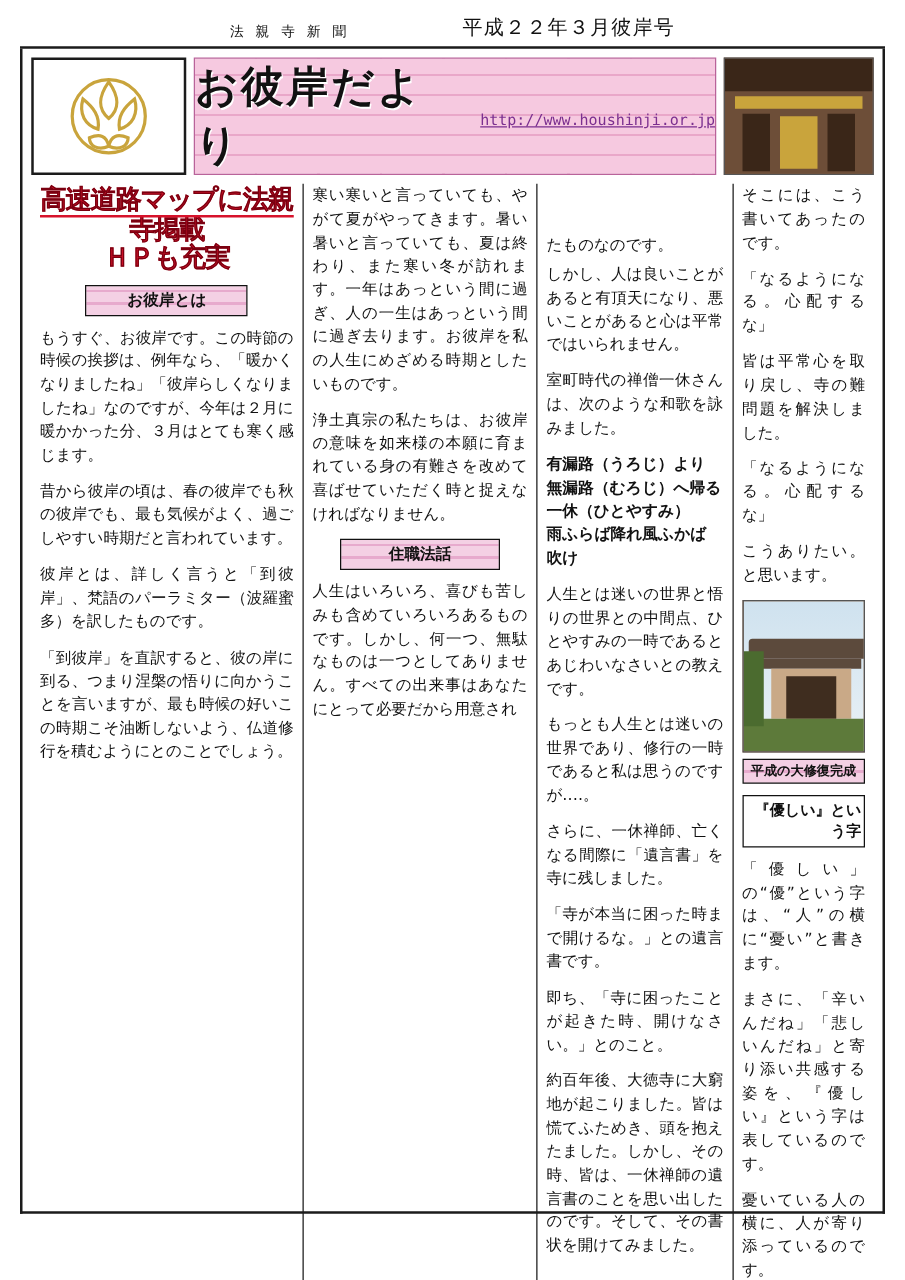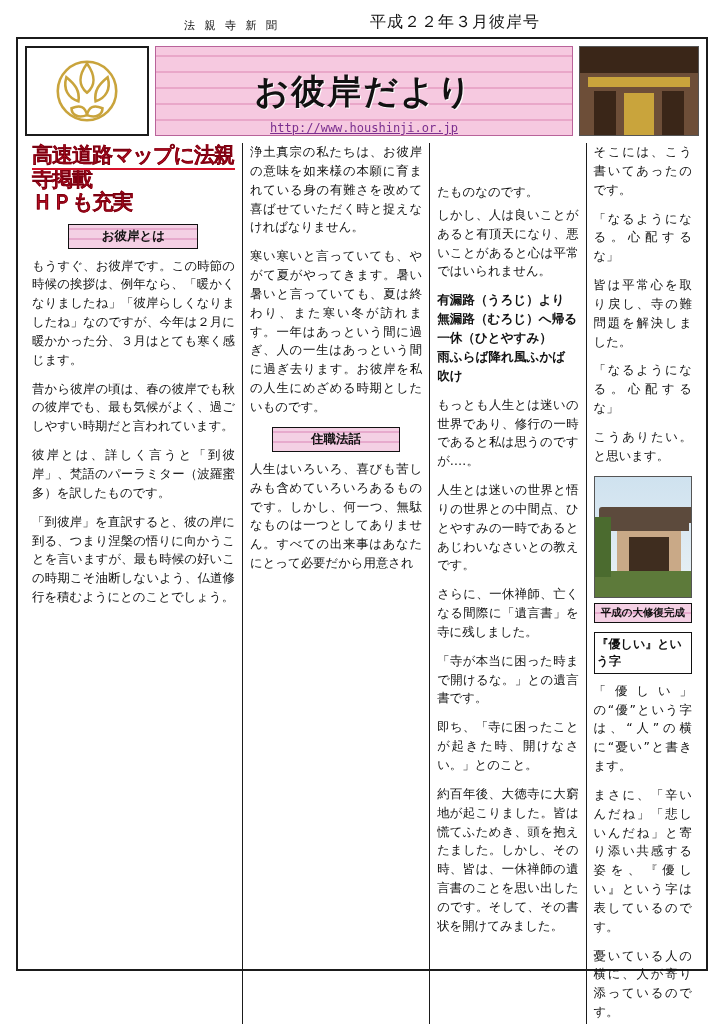--- a/index.html
+++ b/index.html
@@ -10,48 +10,48 @@
   .topline .t-right{font-size:16px;letter-spacing:1px;}
   .rule{border-top:2px solid #1b1b1b;}
   .frame{border:2px solid #1b1b1b;border-top:none;height:932px;box-sizing:border-box;padding:7px;display:flex;flex-direction:column;}
   
   .header{display:flex;gap:6px;height:100px;}
   .crest{width:120px;border:2px solid #1b1b1b;display:flex;align-items:center;justify-content:center;background:#fff;}
   .crest svg{display:block;}
   .title-box{flex:1;border:1px solid #b9639a;background:
       repeating-linear-gradient(0deg,#f6c9e0 0 14px,#e9a7c9 14px 16px),
       repeating-linear-gradient(90deg,#00000000 0 48px,#d98fbb 48px 50px);
-      position:relative;display:flex;flex-direction:column;align-items:center;justify-content:flex-end;}
+      position:relative;display:flex;flex-direction:row;align-items:center;justify-content:flex-start;gap:21px;}
   .title-box .maintitle{font-family:"DejaVu Serif",serif;font-weight:bold;font-size:34px;letter-spacing:2px;color:#111;text-shadow:1px 1px 0 #fff;}
   .title-box .url{font-family:"DejaVu Sans Mono",monospace;font-size:12px;color:#7b2f8f;text-decoration:underline;margin-top:6px;}
   .photo-top{width:118px;border:1px solid #555;overflow:hidden;position:relative;background:#7a5a46;}
   
   .cols{display:flex;flex:1;margin-top:7px;}
   .col{padding:0 7px;}
   .col.c1{width:33%;}
   .col.c2{width:28%;border-left:1px solid #1b1b1b;border-right:1px solid #1b1b1b;}
   .col.c3{width:23%;border-right:1px solid #1b1b1b;}
   .col.c4{width:16%;}
   
-  .headline{font-family:"DejaVu Serif",serif;font-weight:bold;color:#d7122b;font-size:21px;line-height:1.12;letter-spacing:-1px;-webkit-text-stroke:0.3px #7a0010;}
+  .headline{font-family:"DejaVu Serif",serif;font-weight:bold;color:#d7122b;font-size:21px;line-height:1.12;text-align:center;letter-spacing:-1px;-webkit-text-stroke:0.3px #7a0010;}
   .headline .l1{display:block;}
   .headline .l2{display:block;}
   .strike{position:relative;}
   .strike:after{content:"";position:absolute;left:0;right:0;top:54%;height:2px;background:#d7122b;}
   
   .seclabel{margin:10px auto 8px;border:1px solid #111;background:
     repeating-linear-gradient(0deg,#f4d0e4 0 8px,#e7aacd 8px 10px);
     text-align:center;font-size:12.5px;font-weight:bold;padding:3px 4px;font-family:"DejaVu Serif",serif;}
   p.body{font-size:12.4px;line-height:1.52;margin:0 0 10px;text-align:justify;font-family:"DejaVu Sans",sans-serif;}
   p.body.tight{margin-bottom:4px;margin-top:40px;}
   .poem{font-size:12.6px;line-height:1.5;font-weight:bold;margin:0 0 10px;}
   
   .photo2{margin-top:8px;border:1px solid #555;height:120px;background:#8a6b52;position:relative;overflow:hidden;}
   .caption{margin-top:5px;border:1px solid #111;background:repeating-linear-gradient(0deg,#f4d0e4 0 8px,#e7aacd 8px 10px);text-align:center;font-size:10.5px;font-weight:bold;padding:2px 2px;}
-  .caption2{margin-top:9px;border:1px solid #111;text-align:left;font-size:12px;font-weight:bold;padding:3px 2px;background:#fff;}
+  .caption2{margin-top:9px;border:1px solid #111;text-align:right;font-size:12px;font-weight:bold;padding:3px 2px;background:#fff;}
   .sky{position:absolute;inset:0;background:linear-gradient(#cfe2ef,#eaf1f5);}
   .roof{position:absolute;background:#5c4a3c;}
   .wall{position:absolute;background:#c9a987;}
   .green{position:absolute;background:#5d7a3a;}
   .hall-bg{position:absolute;inset:0;background:#6d4e38;}
   .hall-dark{position:absolute;background:#3a2618;}
   .gold{position:absolute;background:#c9a43c;}
 </style>
 </head>
 <body>
@@ -103,36 +103,37 @@
           <span class="l2">ＨＰも充実</span>
         </div>
         <div class="seclabel" style="width:120px">お彼岸とは</div>
         <p class="body">もうすぐ、お彼岸です。この時節の時候の挨拶は、例年なら、「暖かくなりましたね」「彼岸らしくなりましたね」なのですが、今年は２月に暖かかった分、３月はとても寒く感じます。</p>
         <p class="body">昔から彼岸の頃は、春の彼岸でも秋の彼岸でも、最も気候がよく、過ごしやすい時期だと言われています。</p>
         <p class="body">彼岸とは、詳しく言うと「到彼岸」、梵語のパーラミター（波羅蜜多）を訳したものです。</p>
         <p class="body">「到彼岸」を直訳すると、彼の岸に到る、つまり涅槃の悟りに向かうことを言いますが、最も時候の好いこの時期こそ油断しないよう、仏道修行を積むようにとのことでしょう。</p>
       </div>
 
       <div class="col c2">
+        <p class="body">寒い寒いと言っていても、やがて夏がやってきます。暑い暑いと言っていても、夏は終わり、また寒い冬が訪れます。一年はあっという間に過ぎ、人の一生はあっという間に過ぎ去ります。お彼岸を私の人生にめざめる時期としたいものです。</p>
         <p class="body">浄土真宗の私たちは、お彼岸の意味を如来様の本願に育まれている身の有難さを改めて喜ばせていただく時と捉えなければなりません。</p>
-        <p class="body">寒い寒いと言っていても、やがて夏がやってきます。暑い暑いと言っていても、夏は終わり、また寒い冬が訪れます。一年はあっという間に過ぎ、人の一生はあっという間に過ぎ去ります。お彼岸を私の人生にめざめる時期としたいものです。</p>
         <div class="seclabel" style="width:118px">住職法話</div>
         <p class="body">人生はいろいろ、喜びも苦しみも含めていろいろあるものです。しかし、何一つ、無駄なものは一つとしてありません。すべての出来事はあなたにとって必要だから用意され</p>
       </div>
 
       <div class="col c3">
         <p class="body tight">たものなのです。</p>
         <p class="body">しかし、人は良いことがあると有頂天になり、悪いことがあると心は平常ではいられません。</p>
+        <p class="body">室町時代の禅僧一休さんは、次のような和歌を詠みました。</p>
         <p class="poem" style="white-space:pre-line">有漏路（うろじ）より
 無漏路（むろじ）へ帰る
 一休（ひとやすみ）
 雨ふらば降れ風ふかば
 吹け</p>
+        <p class="body">人生とは迷いの世界と悟りの世界との中間点、ひとやすみの一時であるとあじわいなさいとの教えです。</p>
         <p class="body">もっとも人生とは迷いの世界であり、修行の一時であると私は思うのですが‥‥。</p>
-        <p class="body">人生とは迷いの世界と悟りの世界との中間点、ひとやすみの一時であるとあじわいなさいとの教えです。</p>
         <p class="body">さらに、一休禅師、亡くなる間際に「遺言書」を寺に残しました。</p>
         <p class="body">「寺が本当に困った時まで開けるな。」との遺言書です。</p>
         <p class="body">即ち、「寺に困ったことが起きた時、開けなさい。」とのこと。</p>
         <p class="body">約百年後、大徳寺に大窮地が起こりました。皆は慌てふためき、頭を抱えたました。しかし、その時、皆は、一休禅師の遺言書のことを思い出したのです。そして、その書状を開けてみました。</p>
       </div>
 
       <div class="col c4">
         <p class="body">そこには、こう書いてあったのです。</p>
         <p class="body">「なるようになる。心配するな」</p>
         <p class="body">皆は平常心を取り戻し、寺の難問題を解決しました。</p>

